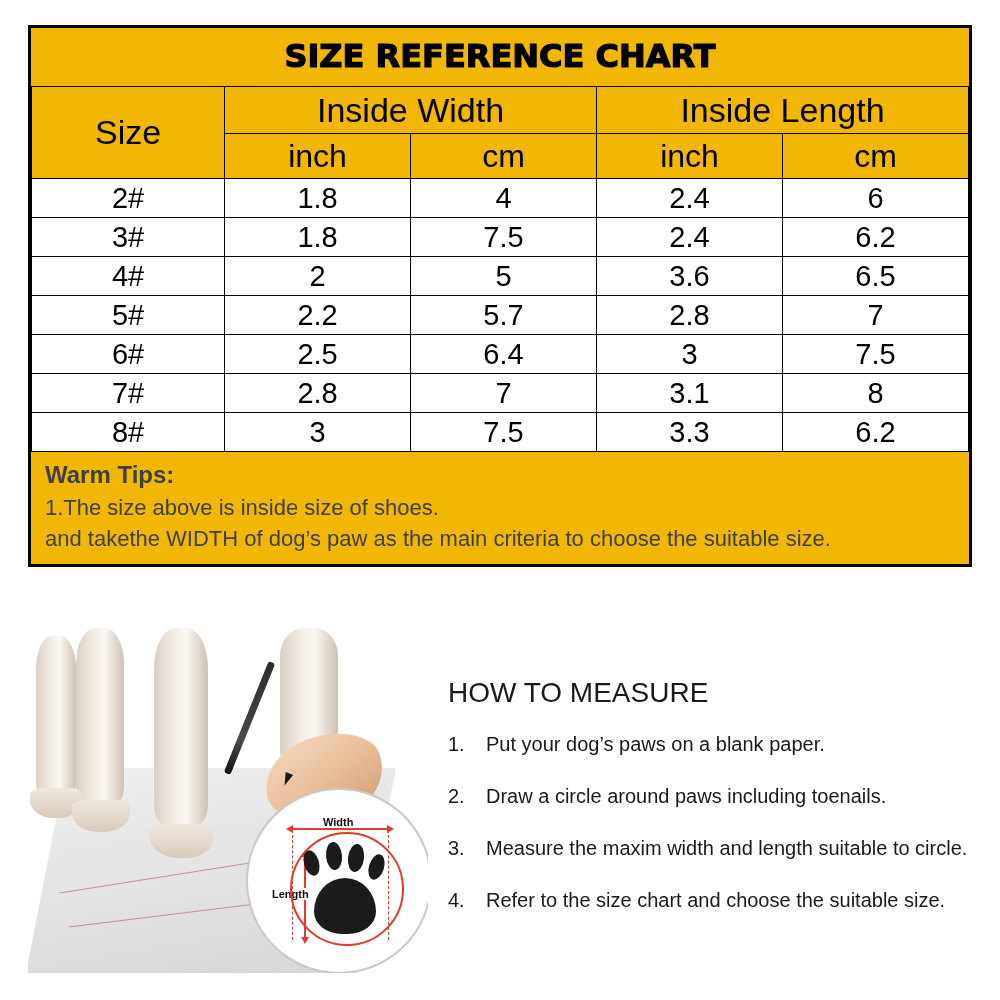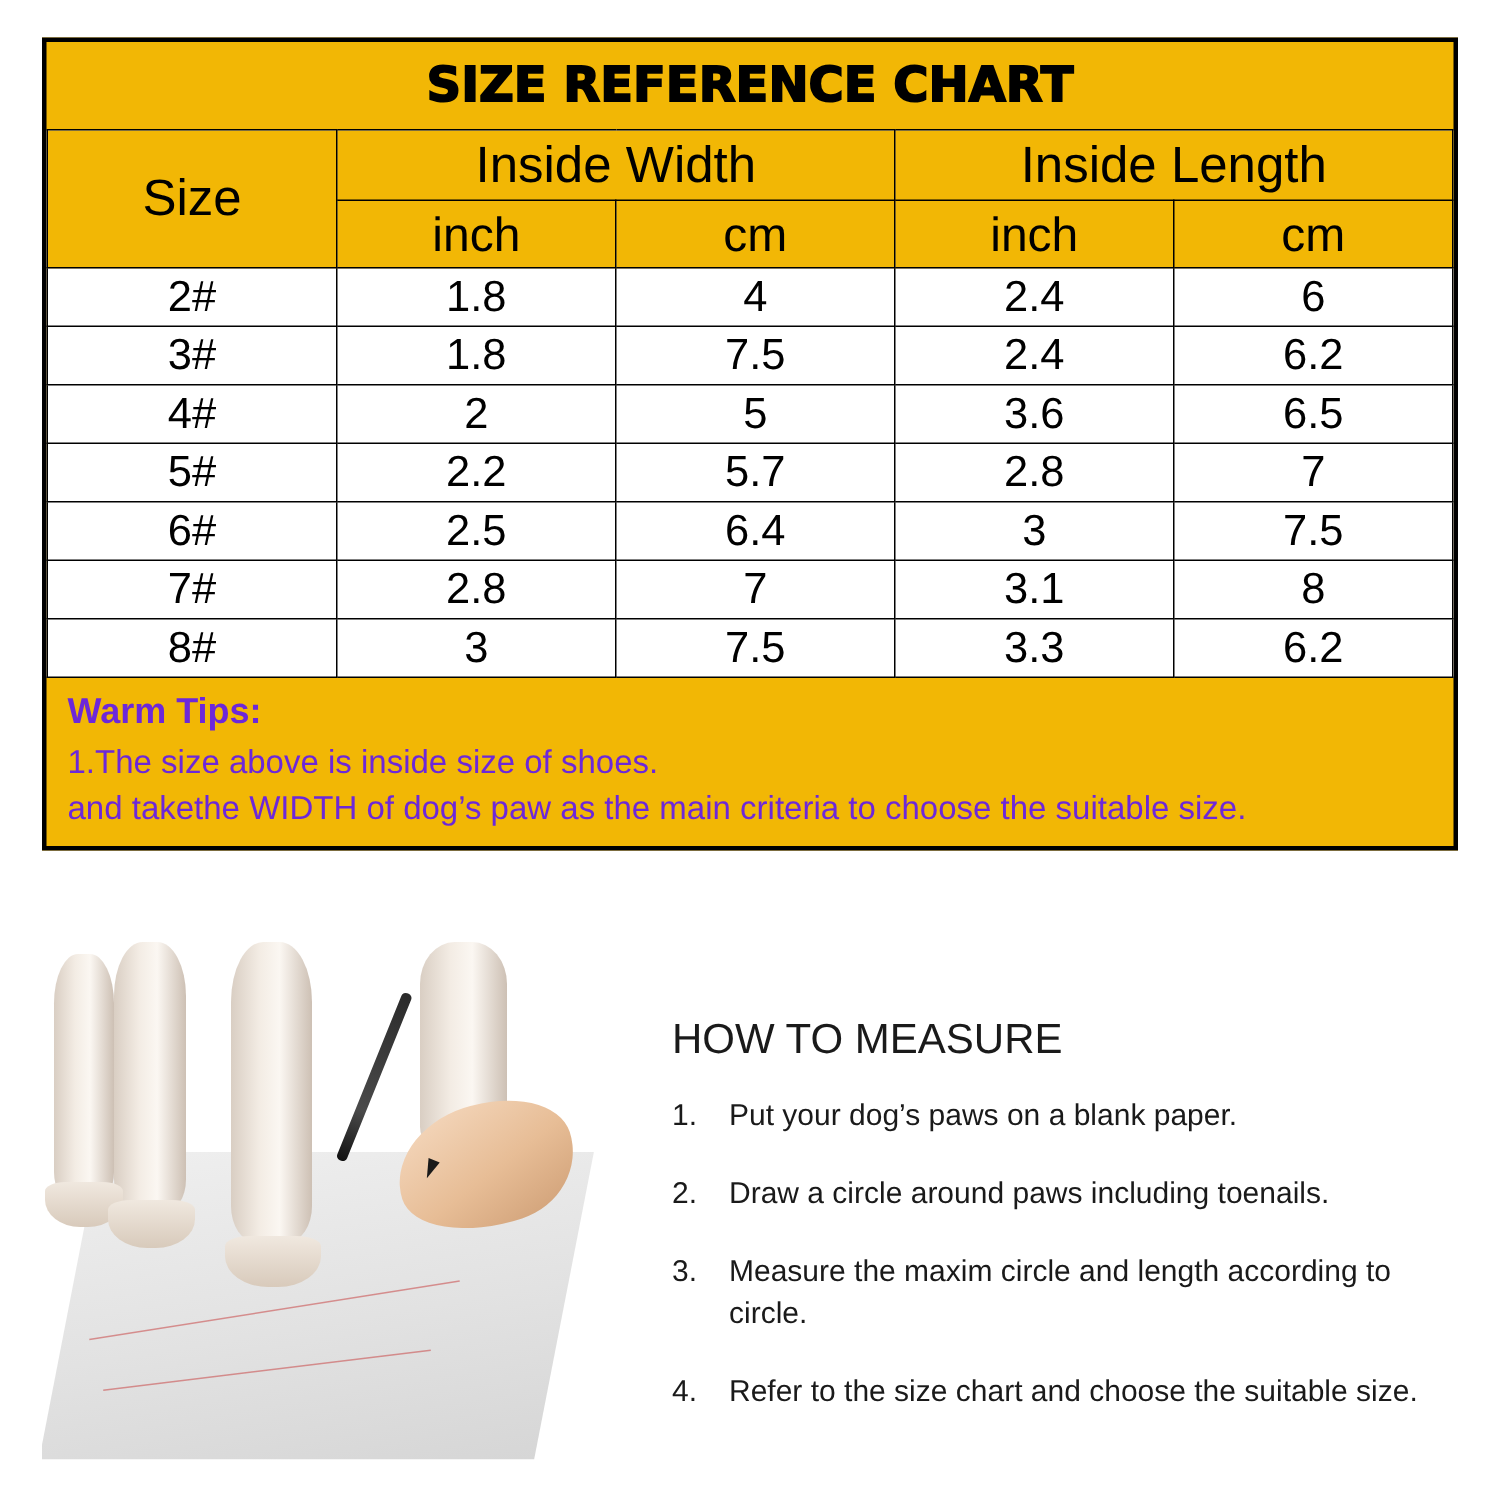--- a/index.html
+++ b/index.html
@@ -64,21 +64,21 @@
   .body-cell {
     font-size: 29px;
     height: 38px;
     background: #ffffff;
   }
   .col-size { width: 20.5%; }
   .col-u { width: 19.8%; }
 
   .tips {
     padding: 6px 14px 10px 14px;
-    color: #6d28d9;
+    color: #404040;
   }
   .tips-title {
     font-size: 24px;
     font-weight: 700;
     line-height: 34px;
     font-family: "Liberation Sans", sans-serif;
   }
   .tips-line {
     font-size: 22px;
     line-height: 31px;
@@ -338,35 +338,57 @@
     <div class="leg" style="left:252px;top:0px;  width:58px; height:140px;"></div>
 
     <div class="paw" style="left:2px;  top:160px; width:52px; height:30px;"></div>
     <div class="paw" style="left:44px; top:172px; width:58px; height:32px;"></div>
     <div class="paw" style="left:122px;top:196px; width:64px; height:34px;"></div>
 
     <div class="hand" style="left:236px; top:108px; width:120px; height:82px;"></div>
     <div class="pen" style="left:218px; top:30px;"></div>
     <div class="pen-tip" style="left:255px; top:145px;"></div>
 
+    <div class="inset">
+
+      <div class="arrow-h" style="left:44px; top:38px; width:96px;"></div>
+      <div class="ah-left" style="left:38px; top:34.5px;"></div>
+      <div class="ah-right" style="left:139px; top:34.5px;"></div>
+      <div class="lbl" style="left:72px; top:26px; background:#fff; padding:0 3px;">Width</div>
+
+      <div class="arrow-v" style="left:56px; top:66px; height:82px;"></div>
+      <div class="av-top" style="left:52.5px; top:60px;"></div>
+      <div class="av-bot" style="left:52.5px; top:147px;"></div>
+      <div class="lbl" style="left:22px; top:98px; background:#fff; padding:0 2px;">Length</div>
+
+      <div class="dash-v" style="left:44px; top:40px; height:110px;"></div>
+      <div class="dash-v" style="left:140px; top:40px; height:110px;"></div>
+
+      <div class="pawpad" style="left:56px;  top:60px;  width:15px; height:26px; transform:rotate(-16deg);"></div>
+      <div class="pawpad" style="left:78px;  top:52px;  width:16px; height:28px; transform:rotate(-5deg);"></div>
+      <div class="pawpad" style="left:100px; top:54px;  width:16px; height:28px; transform:rotate(7deg);"></div>
+      <div class="pawpad" style="left:121px; top:64px;  width:15px; height:26px; transform:rotate(17deg);"></div>
+      <div class="paw-main" style="left:66px; top:88px; width:62px; height:56px;"></div>
+      <div class="paw-circle-outline" style="left:42px; top:42px; width:110px; height:110px;"></div>
+    </div>
   </div>
 
   <div class="instructions">
     <div class="howto-title">HOW TO MEASURE</div>
 
     <div class="step">
       <div class="step-num">1.</div>
       <div class="step-text">Put your dog’s paws on a blank paper.</div>
     </div>
     <div class="step">
       <div class="step-num">2.</div>
       <div class="step-text">Draw a circle around paws including toenails.</div>
     </div>
     <div class="step">
       <div class="step-num">3.</div>
-      <div class="step-text">Measure the maxim circle and length according to circle.</div>
+      <div class="step-text">Measure the maxim width and length suitable to circle.</div>
     </div>
     <div class="step">
       <div class="step-num">4.</div>
       <div class="step-text">Refer to the size chart and choose the suitable size.</div>
     </div>
   </div>
 </div>
 
 </body></html>

